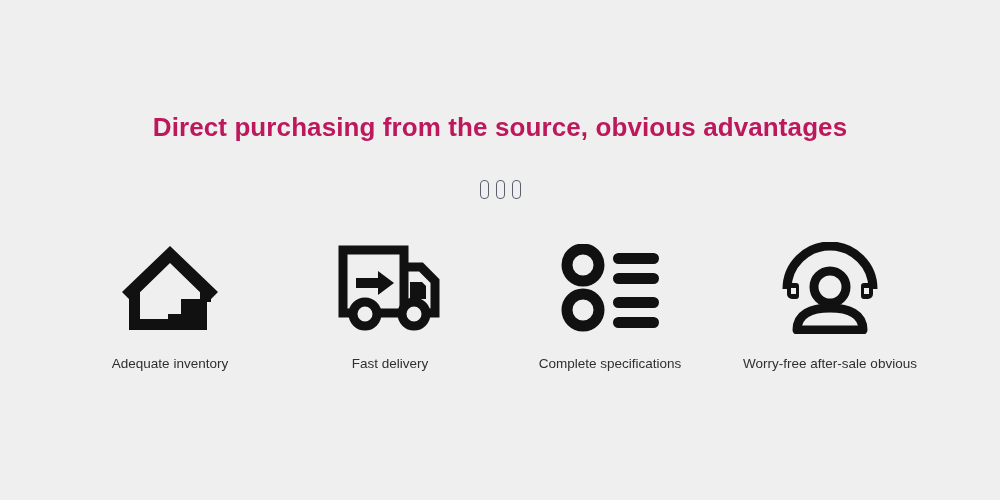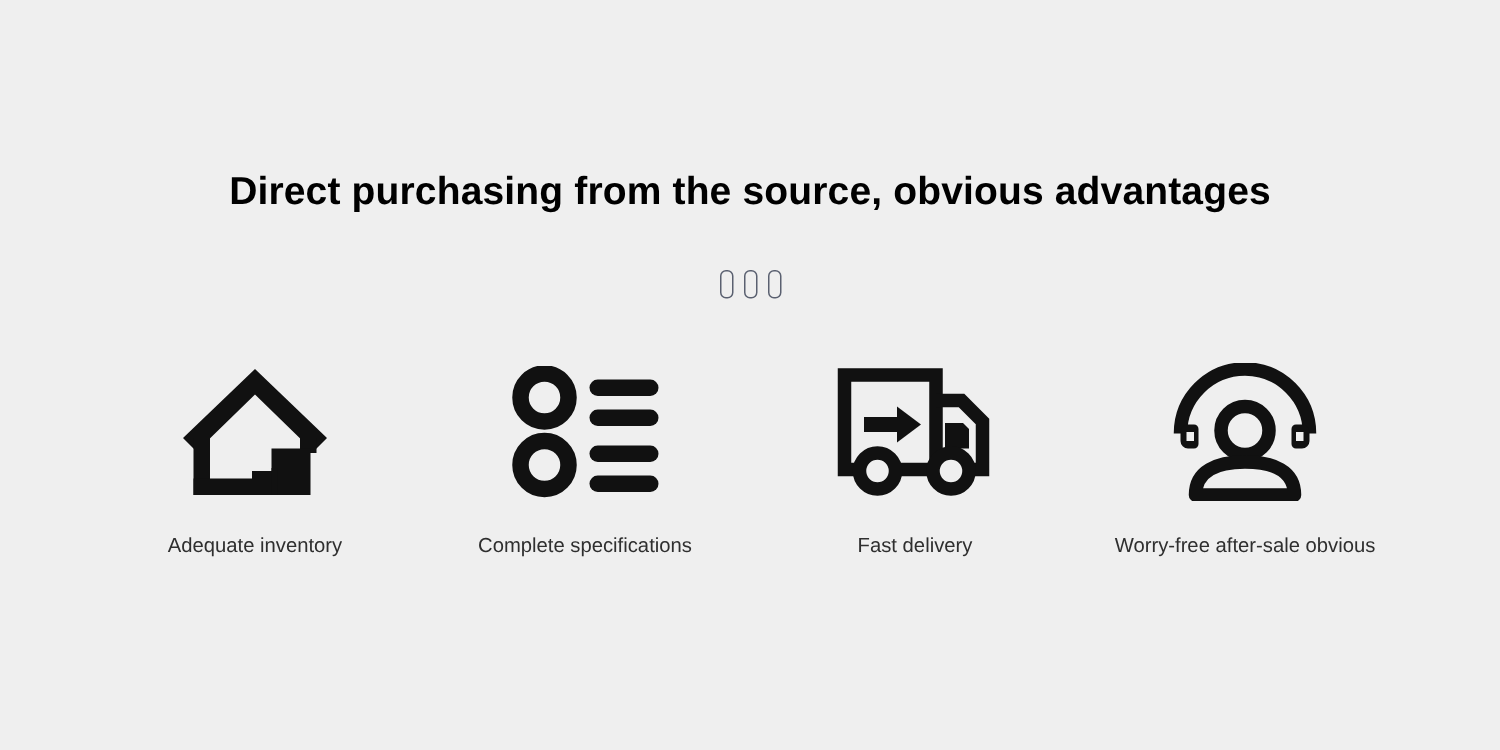--- a/index.html
+++ b/index.html
@@ -21,21 +21,21 @@
     box-sizing: border-box;
   }
 
   
   .headline {
     position: absolute;
     top: 112px;
     left: 0;
     width: 1000px;
     text-align: center;
-    color: #000000;
+    color: #be185d;
     font-size: 26px;
     font-weight: bold;
     letter-spacing: 0.1px;
     white-space: nowrap;
   }
 
   
   .divider {
     position: absolute;
     top: 180px;
@@ -121,54 +121,54 @@
           <rect x="50" y="72" width="15" height="16" fill="#111111"></rect>
 
           <rect x="63" y="70" width="4" height="18" fill="#111111"></rect>
         </svg>
       </span>
       <span class="feature-label">Adequate inventory</span>
     </div>
 
     <div class="feature">
       <span class="icon-wrap">
-        <svg width="100" height="88" viewBox="0 0 100 88" fill="none" xmlns="http://www.w3.org/2000/svg">
-
-          <circle cx="23" cy="21" r="16" stroke="#111111" stroke-width="11" fill="none"></circle>
-
-          <circle cx="23" cy="66" r="16" stroke="#111111" stroke-width="11" fill="none"></circle>
-
-          <rect x="53" y="9" width="46" height="11" rx="5.5" fill="#111111"></rect>
-          <rect x="53" y="29" width="46" height="11" rx="5.5" fill="#111111"></rect>
-          <rect x="53" y="53" width="46" height="11" rx="5.5" fill="#111111"></rect>
-          <rect x="53" y="73" width="46" height="11" rx="5.5" fill="#111111"></rect>
-        </svg>
-      </span>
-      <span class="feature-label">Complete specifications</span>
-    </div>
-
-    <div class="feature">
-      <span class="icon-wrap">
         <svg width="104" height="86" viewBox="0 0 104 86" fill="none" xmlns="http://www.w3.org/2000/svg">
 
           <path d="M5 5 H66 V68 H5 Z" stroke="#111111" stroke-width="9" fill="none" stroke-linejoin="miter"></path>
 
           <path d="M66 22 H83 L97 36 V68 H66" stroke="#111111" stroke-width="9" fill="none" stroke-linejoin="miter"></path>
 
           <path d="M72 37 H84 L88 41 V54 H72 Z" fill="#111111"></path>
 
           <rect x="18" y="33" width="24" height="10" fill="#111111"></rect>
 
           <path d="M40 26 L56 38 L40 50 Z" fill="#111111"></path>
 
           <circle cx="27" cy="69" r="12" stroke="#111111" stroke-width="9" fill="#efefef"></circle>
           <circle cx="76" cy="69" r="12" stroke="#111111" stroke-width="9" fill="#efefef"></circle>
         </svg>
       </span>
       <span class="feature-label">Fast delivery</span>
+    </div>
+
+    <div class="feature">
+      <span class="icon-wrap">
+        <svg width="100" height="88" viewBox="0 0 100 88" fill="none" xmlns="http://www.w3.org/2000/svg">
+
+          <circle cx="23" cy="21" r="16" stroke="#111111" stroke-width="11" fill="none"></circle>
+
+          <circle cx="23" cy="66" r="16" stroke="#111111" stroke-width="11" fill="none"></circle>
+
+          <rect x="53" y="9" width="46" height="11" rx="5.5" fill="#111111"></rect>
+          <rect x="53" y="29" width="46" height="11" rx="5.5" fill="#111111"></rect>
+          <rect x="53" y="53" width="46" height="11" rx="5.5" fill="#111111"></rect>
+          <rect x="53" y="73" width="46" height="11" rx="5.5" fill="#111111"></rect>
+        </svg>
+      </span>
+      <span class="feature-label">Complete specifications</span>
     </div>
 
     <div class="feature">
       <span class="icon-wrap">
         <svg width="100" height="92" viewBox="0 0 100 92" fill="none" xmlns="http://www.w3.org/2000/svg">
 
           <path d="M7 47 A43 43 0 0 1 93 47" stroke="#111111" stroke-width="9" fill="none" stroke-linecap="butt"></path>
 
           <path d="M7 44 V52 a5 5 0 0 0 5 5 h4 a3 3 0 0 0 3 -3 v-10 a3 3 0 0 0 -3 -3 h-4 a5 5 0 0 0 -5 5 z" fill="#111111"></path>
           <rect x="11" y="46" width="5" height="6" fill="#efefef"></rect>

